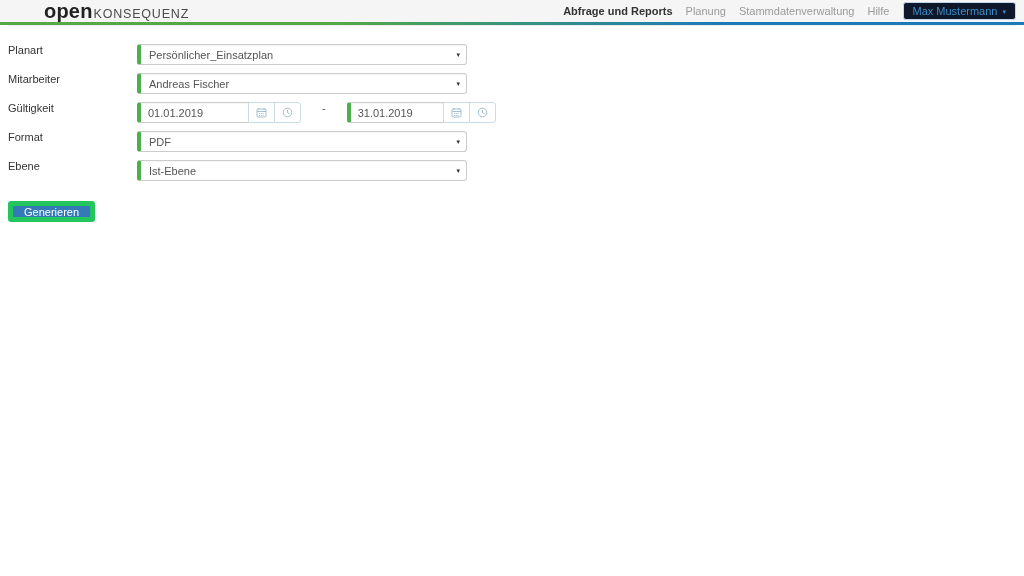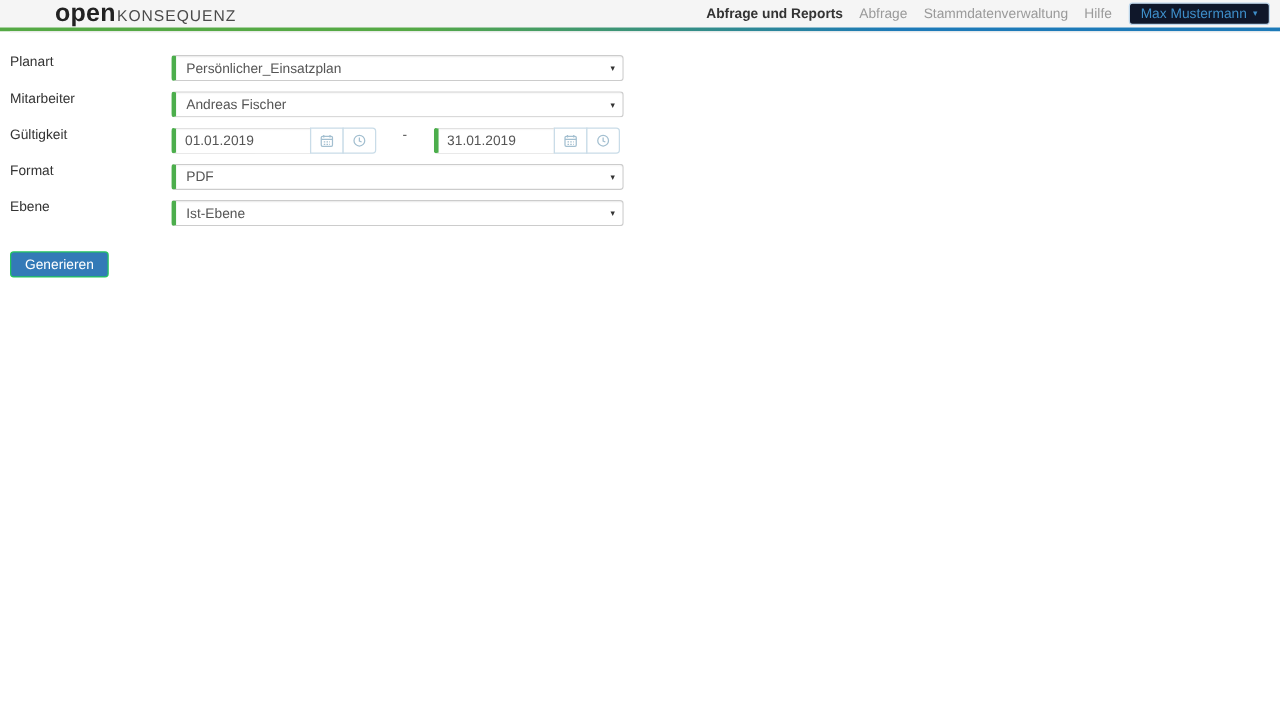--- a/index.html
+++ b/index.html
@@ -24,21 +24,21 @@
   .caret-glyph { font-size:7px; line-height:1; }
 
   
   main { padding:0 8px; }
   .page-title { font-size:17px; font-weight:normal; color:#333; margin:13px 0 11px; }
   .title-rule { border:none; border-top:1px solid #ececec; margin:0 0 18px; }
 
   .form-row { display:flex; margin-bottom:8px; height:21px; }
   .form-label { width:129px; flex-shrink:0; font-size:11px; color:#333; }
 
-  .select { position:relative; width:362px; height:21px; background:#fff;
+  .select { position:relative; width:330px; height:21px; background:#fff;
     border:1px solid #ccc; border-left:4px solid #4cae4c; border-radius:3px;
     display:flex; align-items:center; padding:0 16px 0 8px; cursor:pointer;
     box-shadow:inset 0 1px 1px rgba(0,0,0,.04); }
   .select-value { font-size:11px; color:#555; white-space:nowrap; overflow:hidden; }
   .select-caret { position:absolute; right:6px; top:50%; transform:translateY(-50%);
     font-size:7px; color:#333; }
 
   .date-group { display:flex; height:21px; }
   .date-input { width:112px; height:21px; border:1px solid #ccc;
     border-left:4px solid #4cae4c; border-radius:3px 0 0 3px; padding:0 7px;
@@ -46,34 +46,34 @@
     box-shadow:inset 0 1px 1px rgba(0,0,0,.04); }
   .date-input.narrow { width:97px; }
   .addon { width:27px; height:21px; background:#fff; border:1px solid #c9dce8;
     margin-left:-1px; display:flex; align-items:center; justify-content:center;
     cursor:pointer; padding:0; }
   .addon.last { border-radius:0 3px 3px 0; }
   .addon svg { display:block; }
   .dash { font-size:11px; color:#555; margin:0 21px; }
 
   .btn-primary { margin-top:12px; height:21px; padding:0 11px;
-    background:#337ab7; border:1px solid #22c55e; border-radius:3px;
+    background:#337ab7; border:5px solid #22c55e; border-radius:3px;
     color:#fff; font-size:11px; font-family:inherit; cursor:pointer; }
 </style>
 </head>
 <body>
 
 <header class="app-header">
   <div class="logo">
     <span class="logo-open">open</span>
     <span class="logo-rest">KONSEQUENZ</span>
   </div>
   <nav class="main-nav">
     <a class="nav-item active">Abfrage und Reports</a>
-    <a class="nav-item">Abfrage</a>
+    <a class="nav-item">Planung</a>
     <a class="nav-item">Stammdatenverwaltung</a>
     <a class="nav-item">Hilfe</a>
     <button class="user-btn">
       <span>Max Mustermann</span>
       <span class="caret-glyph">▾</span>
     </button>
   </nav>
 </header>
 <div class="header-border"></div>
 

